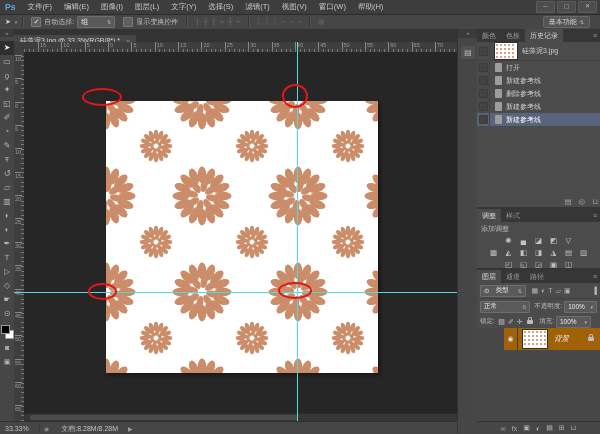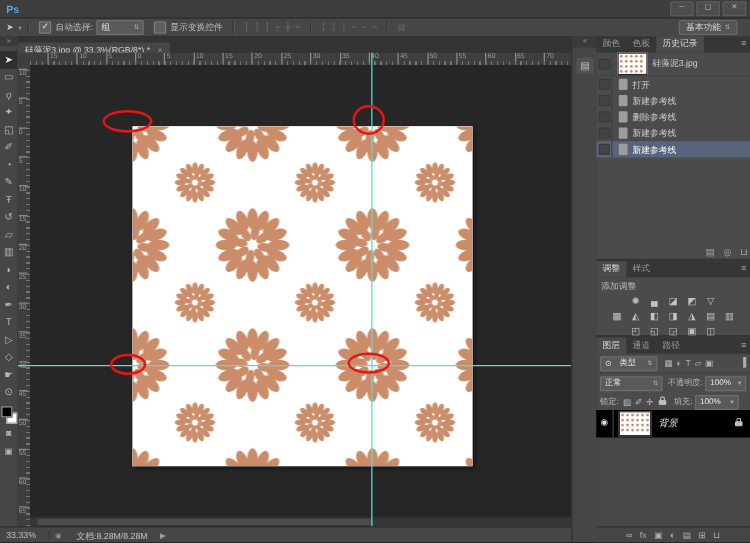--- a/index.html
+++ b/index.html
@@ -123,35 +123,47 @@
   .val-dd{width:27px;justify-content:space-between;font-size:6.5px;}
   .small-label{margin-right:2px;white-space:nowrap;}
   .lock-row{height:15px;border-bottom:1px solid #424242;}
   .l-icon{margin:0 1.5px;font-size:7px;color:#c0c0c0;}
   .fill-l{margin-left:6px;}
   .padlock{display:inline-block;position:relative;width:6px;height:4px;background:#bdbdbd;border-radius:1px;margin-left:3px;}
   .padlock::before{content:"";position:absolute;left:1px;top:-3px;width:2px;height:3px;
                    border:1px solid #bdbdbd;border-bottom:none;border-radius:2px 2px 0 0;}
   .layer-list{position:absolute;top:45px;bottom:13px;left:0;right:0;background:#474747;}
   .layer-row{display:flex;align-items:center;height:22px;}
-  .layer-row.selected{background:#000000;}
+  .layer-row.selected{background:#a16207;margin-left:27px;}
   .eye-col{width:13px;text-align:center;font-size:7px;color:#e0e0e0;border-right:1px solid #3f3f3f;align-self:stretch;line-height:22px;}
   .layer-name{font-size:7.5px;font-style:italic;color:#efefef;margin-left:2px;}
   .lk-right{margin-left:auto;margin-right:6px;}
   .layers-footer{left:0;right:0;bottom:0;height:12px;position:absolute;display:flex;justify-content:center;
                  gap:6px;background:#464646;border-top:1px solid #333;font-size:7px;color:#b0b0b0;align-items:center;}
   .pf-icon{cursor:default;}
 </style>
 </head>
 <body>
 
 <div id="app">
 
   <div class="menubar">
     <span class="ps-logo">Ps</span>
+    <span id="menus">
+        <span class="menu-item">文件(F)</span>
+        <span class="menu-item">编辑(E)</span>
+        <span class="menu-item">图像(I)</span>
+        <span class="menu-item">图层(L)</span>
+        <span class="menu-item">文字(Y)</span>
+        <span class="menu-item">选择(S)</span>
+        <span class="menu-item">滤镜(T)</span>
+        <span class="menu-item">视图(V)</span>
+        <span class="menu-item">窗口(W)</span>
+        <span class="menu-item">帮助(H)</span>
+      </span>
     <span class="win-controls">
       <span class="winbtn">─</span>
       <span class="winbtn">▢</span>
       <span class="winbtn">✕</span>
     </span>
   </div>
 
   <div class="optionsbar">
     <span class="tool-preset">
       <span>➤</span>

